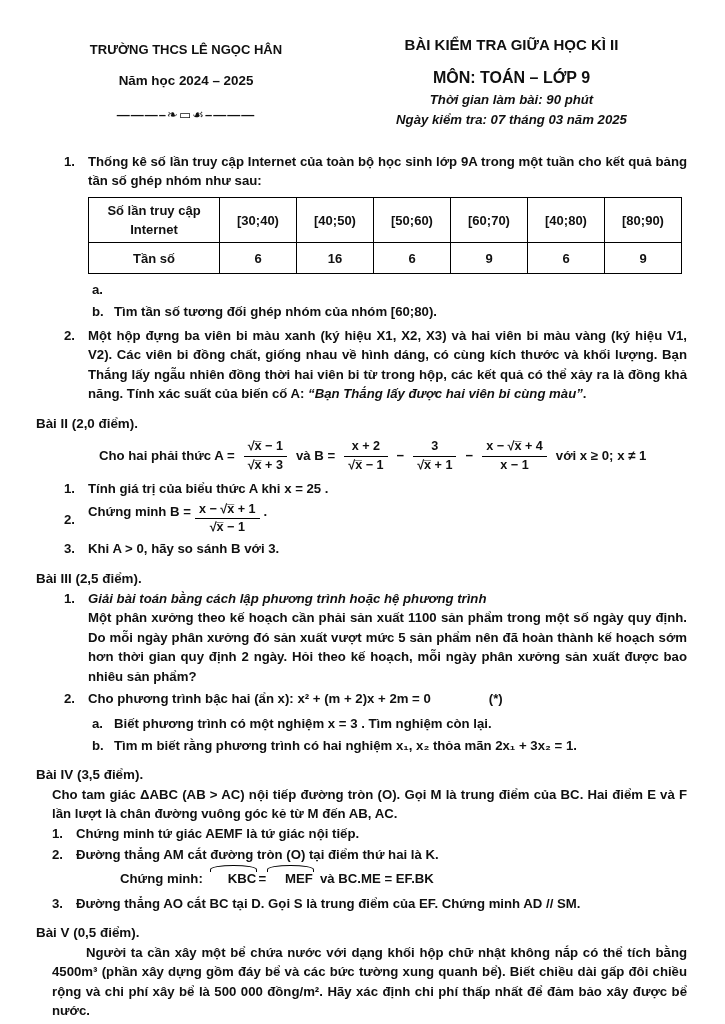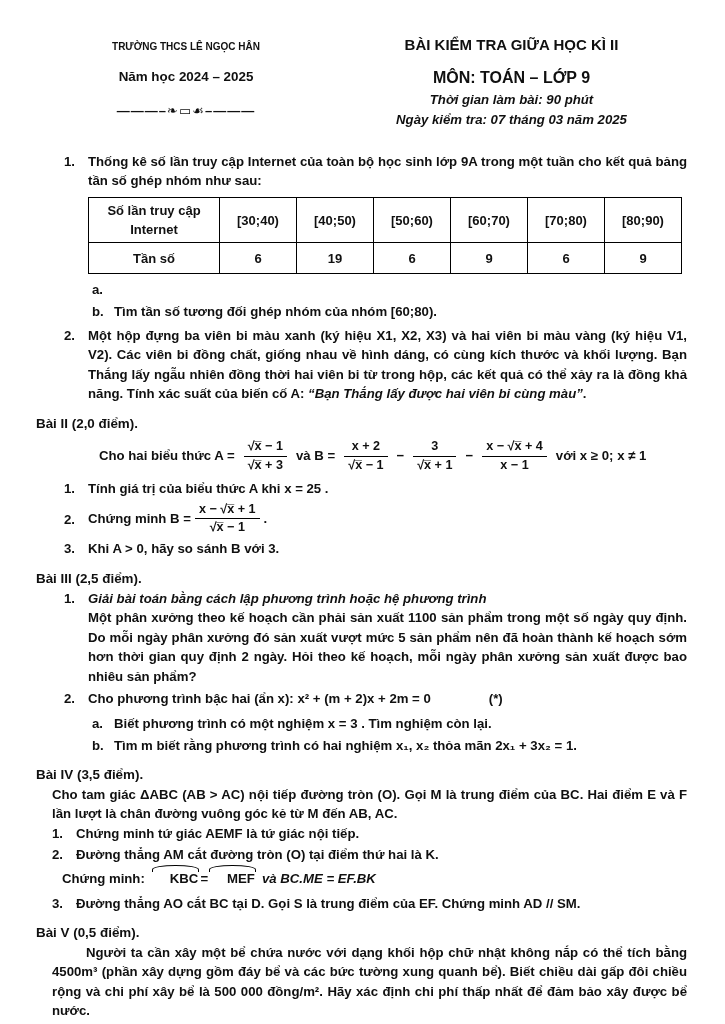--- a/index.html
+++ b/index.html
@@ -6,21 +6,21 @@
   body{
     width:725px;height:1024px;overflow:hidden;background:#ffffff;color:#101010;
     font-family:"Liberation Sans","DejaVu Sans",sans-serif;
     font-weight:700;font-size:13.2px;line-height:1.48;
   }
   .page{box-sizing:border-box;width:725px;height:1024px;padding:34px 38px 0 36px;}
 
   
   .header{display:flex;align-items:flex-start;}
   .h-left{width:300px;text-align:center;padding-top:6px;}
-  .h-left .school{font-size:10px;text-align:center;}
+  .h-left .school{font-size:13px;text-align:center;}
   .h-left .year{font-size:13.4px;margin-top:12px;}
   .h-left .divider{margin-top:14px;font-size:13px;letter-spacing:1px;}
   .h-right{flex:1;text-align:center;}
   .h-right .exam-title{font-size:15px;}
   .h-right .subject{font-size:16px;margin-top:10px;}
   .h-right .duration{font-style:italic;font-size:13.2px;}
   .h-right .date{font-style:italic;font-size:13.2px;margin-top:1px;}
 
   
   .bai{margin-top:10px;}
@@ -42,29 +42,29 @@
 
   
   .mathline{display:flex;align-items:center;margin-left:58px;margin-top:6px;margin-bottom:4px;flex-wrap:nowrap;}
   .mathline .gap{margin:0 5px;white-space:nowrap;}
   .frac{display:inline-block;vertical-align:middle;text-align:center;
     font-size:12.6px;line-height:1.2;margin:0 4px;}
   .frac .num{display:block;padding:0 4px 1px 4px;}
   .frac .den{display:block;border-top:1.6px solid #000;padding:1px 4px 0 4px;}
   .m-row{display:flex;align-items:center;margin-top:4px;}
   .m-row .mk{align-self:flex-start;padding-top:8px;}
-  .eqline{display:flex;align-items:center;}
+  .eqline{display:flex;align-items:flex-start;}
   .star{margin-left:58px;}
 
   
   .hat{position:relative;display:inline-block;margin:0 2px;padding-left:17px;}
   .hat::before{content:"";position:absolute;left:-1px;right:-1px;top:-4px;height:6px;
     border:1.6px solid #000;border-bottom:none;border-radius:100% 100% 0 0/130% 130% 0 0;}
 
-  .proof{margin-left:26px;margin-top:4px;display:flex;align-items:center;}
+  .proof{margin-left:84px;margin-top:4px;display:flex;align-items:center;}
   .p-indent .tx{ text-indent:34px;}
 </style>
 </head>
 <body>
 
 <div class="page">
 
   <div class="header">
     <div class="h-left">
       <div class="school">TRƯỜNG THCS LÊ NGỌC HÂN</div>
@@ -86,27 +86,27 @@
     </div>
 
     <table class="freq">
       <tbody>
           <tr class="r1">
         <td class="c0">Số lần truy cập Internet</td>
         <td class="ci">[30;40)</td>
         <td class="ci">[40;50)</td>
         <td class="ci">[50;60)</td>
         <td class="ci">[60;70)</td>
-        <td class="ci">[70;80)</td>
+        <td class="ci">[40;80)</td>
         <td class="ci">[80;90)</td>
       </tr>
       <tr class="r2">
         <td class="c0">Tần số</td>
         <td class="ci">6</td>
-        <td class="ci">19</td>
+        <td class="ci">16</td>
         <td class="ci">6</td>
         <td class="ci">9</td>
         <td class="ci">6</td>
         <td class="ci">9</td>
       </tr>
     </tbody>
       </table>
 
     <div class="row">
       <span class="mk2">a.</span>
@@ -117,21 +117,21 @@
     </div>
     <div class="row" style="margin-top:4px;">
       <span class="mk">2.</span>
       <div class="tx"><span>Một hộp đựng ba viên bi màu xanh (ký hiệu X1, X2, X3) và hai viên bi màu vàng (ký hiệu V1, V2). Các viên bi đồng chất, giống nhau về hình dáng, có cùng kích thước và khối lượng. Bạn Thắng lấy ngẫu nhiên đồng thời hai viên bi từ trong hộp, các kết quả có thể xảy ra là đồng khả năng. Tính xác suất của biến cố A: </span><span class="it">“Bạn Thắng lấy được hai viên bi cùng màu”</span><span>.</span></div>
     </div>
   </div>
 
   <div class="bai">
     <div class="bai-h">Bài II (2,0 điểm).</div>
     <div class="mathline">
-      <span class="gap">Cho hai biểu thức  A =</span>
+      <span class="gap">Cho hai phải thức  A =</span>
       <span class="frac">
           <span class="num">√x̅ − 1</span>
           <span class="den">√x̅ + 3</span>
         </span>
       <span class="gap">và  B =</span>
       <span class="frac">
           <span class="num">x + 2</span>
           <span class="den">√x̅ − 1</span>
         </span>
       <span class="gap">−</span>
@@ -203,21 +203,21 @@
     </div>
     <div class="row" style="margin-top:2px;">
       <span class="mk" style="margin-left:16px;">2.</span>
       <div class="tx-nj">Đường thẳng AM cắt đường tròn (O) tại điểm thứ hai là K.</div>
     </div>
     <div class="proof">
       <span>Chứng minh:</span>
       <span class="hat" style="margin-left:8px;">KBC</span>
       <span>=</span>
       <span class="hat">MEF</span>
-      <span style="margin-left:5px;font-style:italic;">và BC.ME = EF.BK</span>
+      <span style="margin-left:5px;">và BC.ME = EF.BK</span>
     </div>
     <div class="row" style="margin-top:5px;">
       <span class="mk" style="margin-left:16px;">3.</span>
       <div class="tx-nj">Đường thẳng AO cắt BC tại D. Gọi S là trung điểm của EF. Chứng minh AD // SM.</div>
     </div>
   </div>
 
   <div class="bai">
     <div class="bai-h">Bài V (0,5 điểm).</div>
     <div class="row p-indent">

